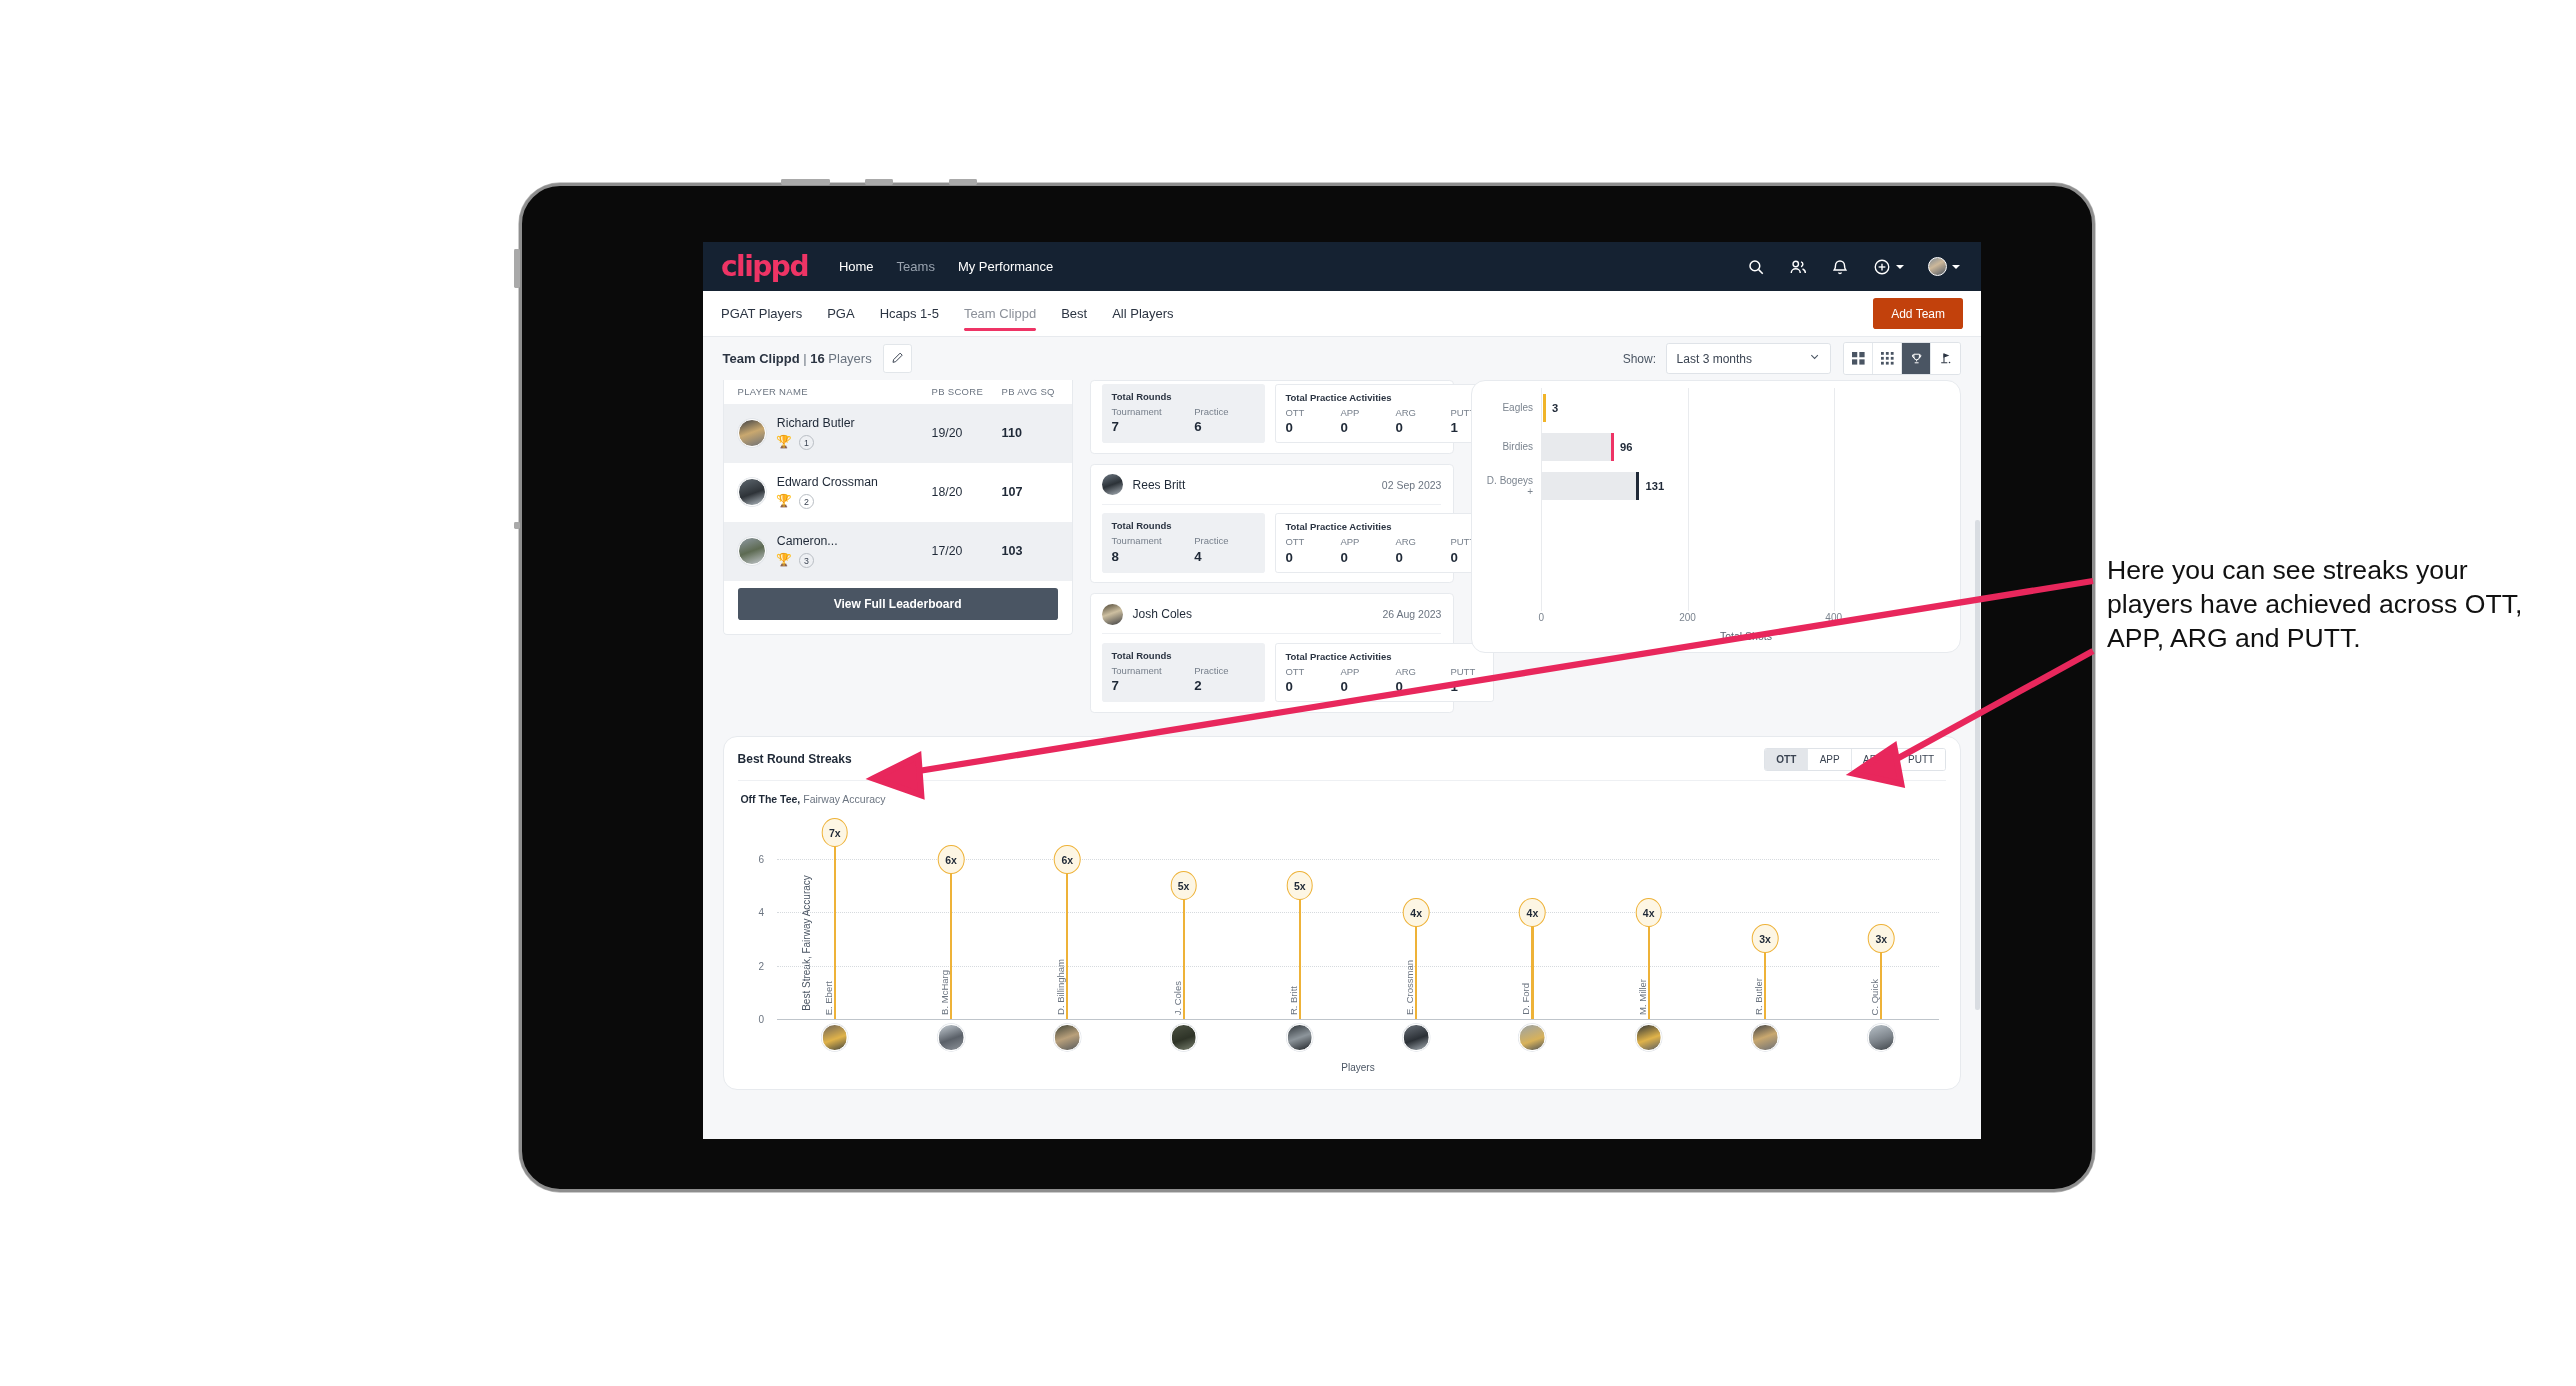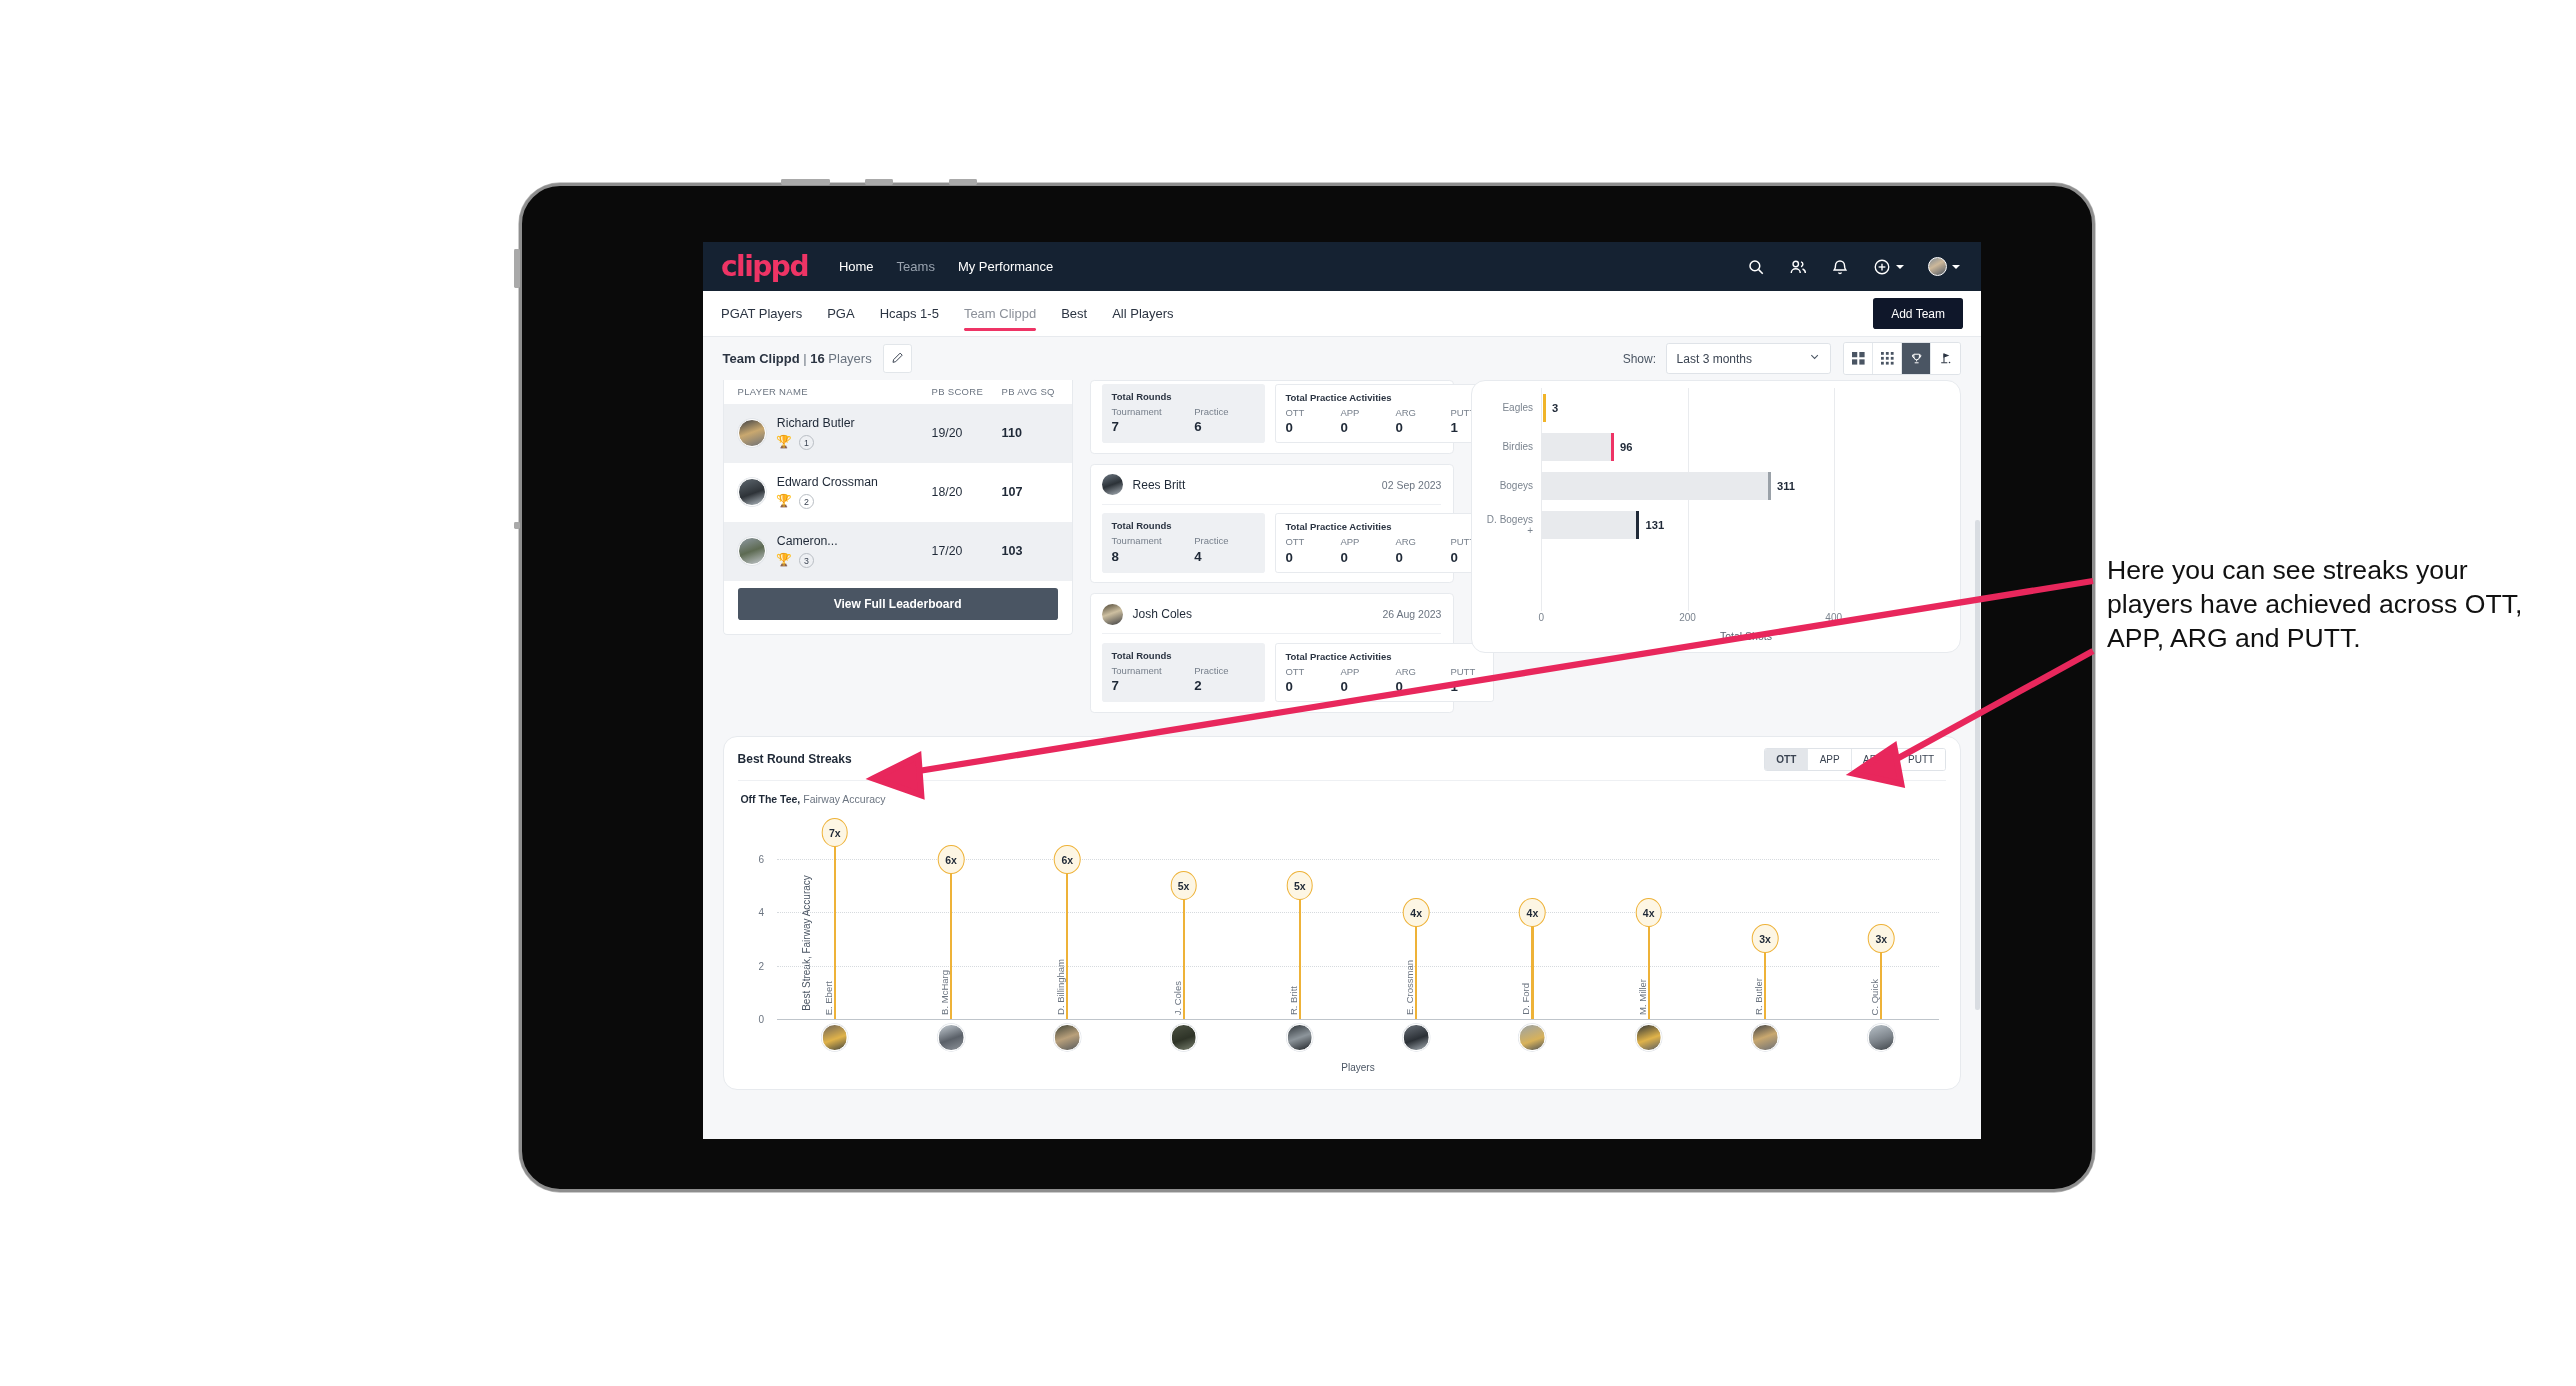--- a/index.html
+++ b/index.html
@@ -83,21 +83,21 @@
     position: relative; height: 46px; display:flex; align-items:center;
     white-space: nowrap;
   }
   .tab.active { color: #8b9099; }
   .tab.active::after {
     content:""; position:absolute; left:0; right:0; bottom: 5.6px;
     height: 2.8px; background: #ee3465; border-radius: 1.4px;
   }
   #add-team-btn {
     margin-left: auto;
-    background: #0f172a; color: #ffffff;
+    background: #c2410c; color: #ffffff;
     font-size: 12px; padding: 8.4px 18px; border-radius: 2.8px;
     border: none; cursor: pointer; white-space: nowrap;
   }
 
   
   #toolbar {
     height: 43px; display:flex; align-items:center;
     padding: 0 19.6px; background: #f6f7f9;
   }
   #team-title { font-size: 13px; color: #2b3442; }
@@ -610,29 +610,20 @@
                     <div class="sc-val">3</div>
                   </div>
                 </div>
                 <div class="sc-row">
                   <div class="sc-lbl">Birdies</div>
                   <div class="sc-track">
                     <div class="sc-bar" style="width: 17.1429%;">
                       <div class="sc-cap" style="background: rgb(238, 52, 101);"></div>
                     </div>
                     <div class="sc-val">96</div>
-                  </div>
-                </div>
-                <div class="sc-row">
-                  <div class="sc-lbl">Bogeys</div>
-                  <div class="sc-track">
-                    <div class="sc-bar" style="width: 55.5357%;">
-                      <div class="sc-cap" style="background: rgb(154, 161, 168);"></div>
-                    </div>
-                    <div class="sc-val">311</div>
                   </div>
                 </div>
                 <div class="sc-row">
                   <div class="sc-lbl">D. Bogeys +</div>
                   <div class="sc-track">
                     <div class="sc-bar" style="width: 23.3929%;">
                       <div class="sc-cap" style="background: rgb(31, 41, 55);"></div>
                     </div>
                     <div class="sc-val">131</div>
                   </div>

